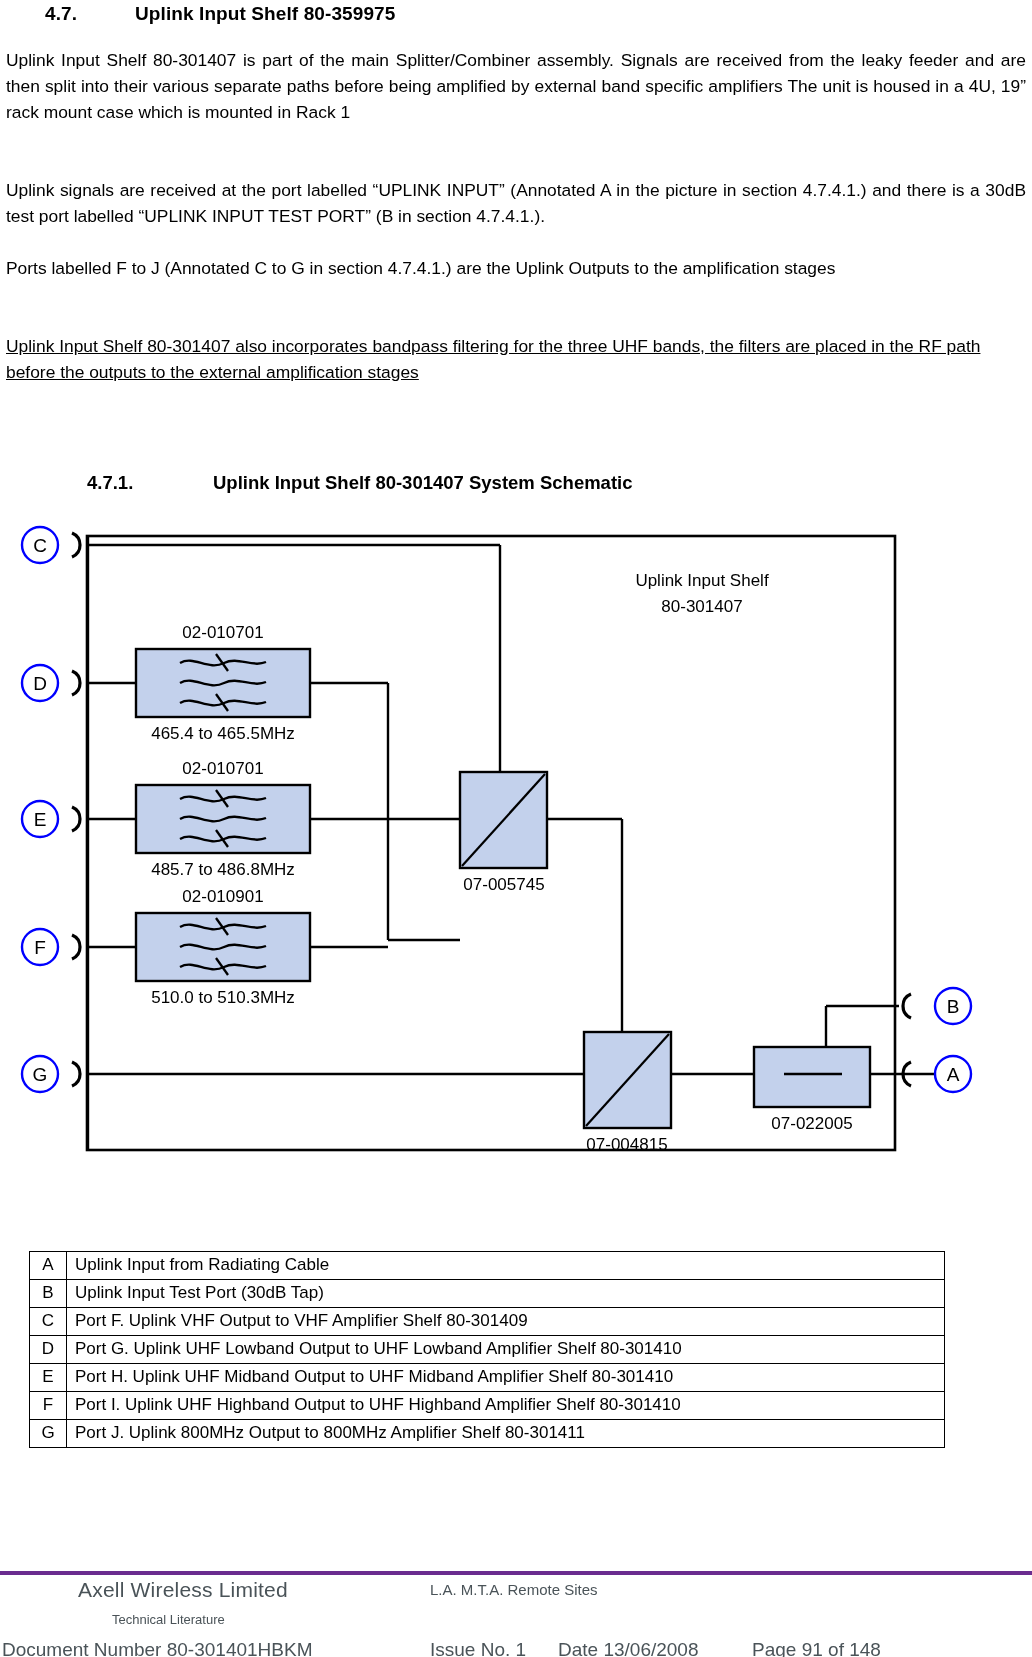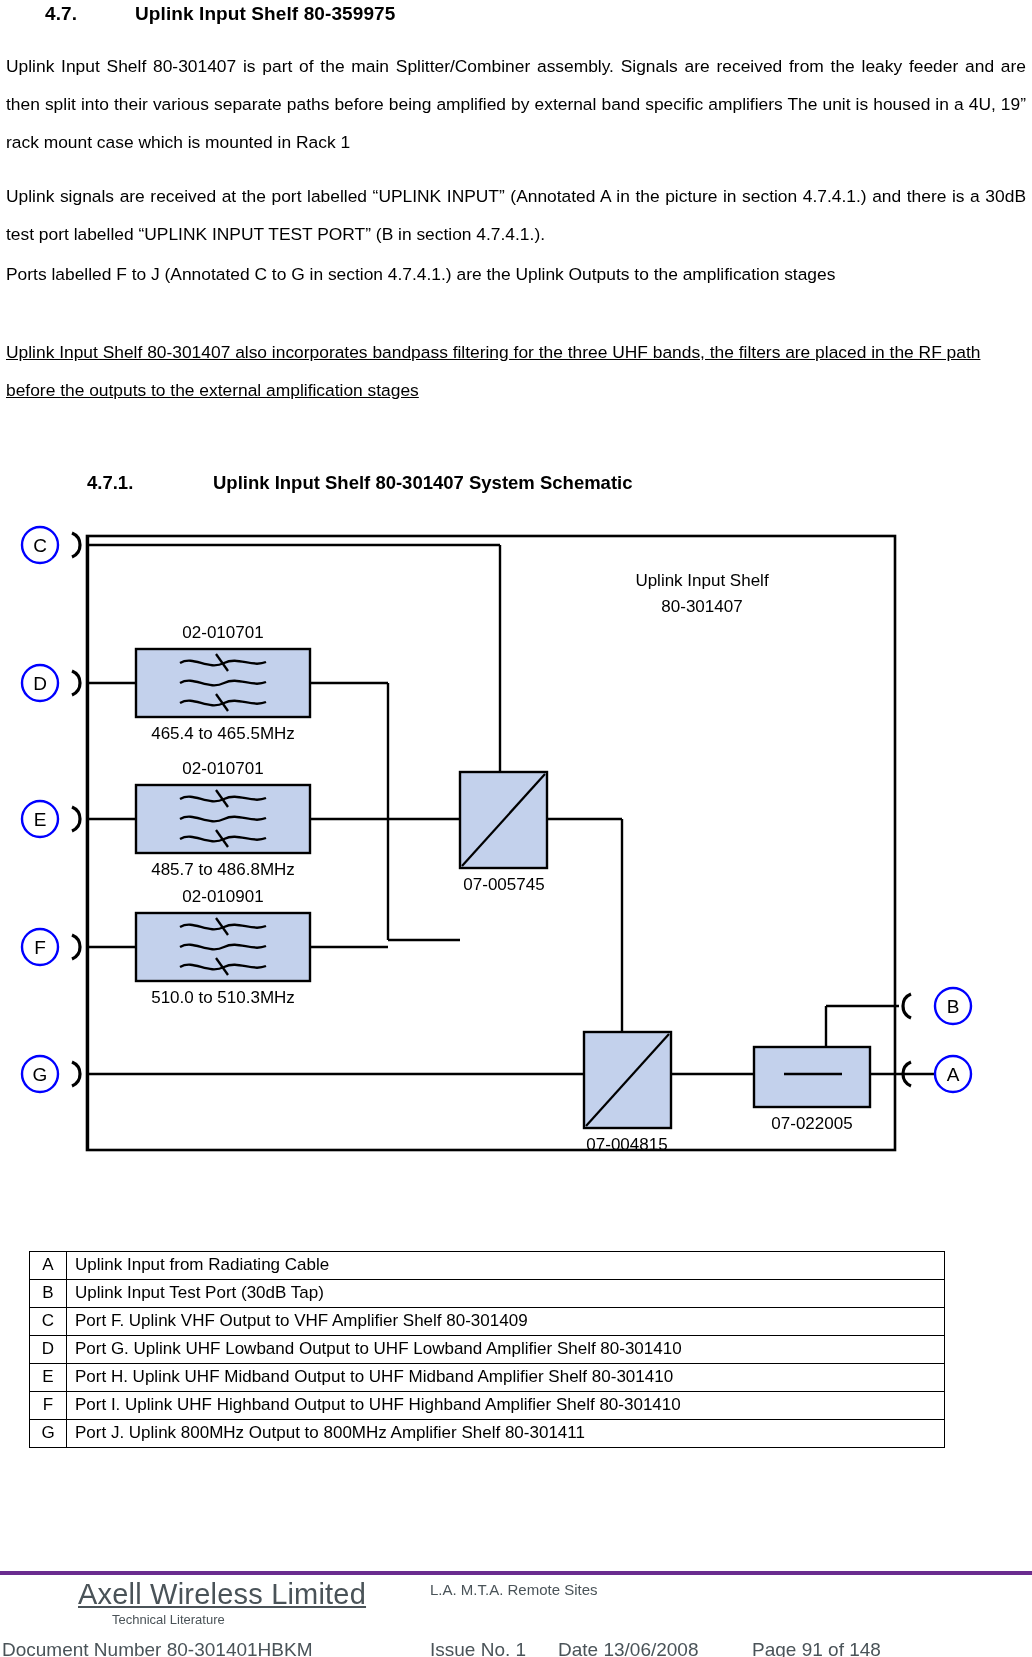--- a/index.html
+++ b/index.html
@@ -35,21 +35,21 @@
   }
   .h3-num  { left: 87px;  top: 472px; }
   .h3-text { left: 213px; top: 472px; }
 
   
   .para {
     position: absolute;
     left: 6px;
     width: 1020px;
     font-size: 17.4px;
-    line-height: 38px;
+    line-height: 26px;
     text-align: justify;
   }
   .para.nojust { text-align: left; }
   #p1 { top: 47px; }
   #p2 { top: 177px; }
   #p3 { top: 255px; }
   #p4 { top: 333px; text-decoration: underline; }
 
   
   #schematic {
@@ -95,23 +95,22 @@
     position: absolute;
     left: 0;
     top: 1578px;
     width: 1032px;
     color: #4a5358;
     font-size: 17px;
   }
   .f-row { position: absolute; white-space: pre; }
   #f-company {
     left: 78px; top: 0px;
-    font-size: 29px;
+    font-size: 21px;
     letter-spacing: 0.2px;
-    text-decoration: underline;
   }
   #f-sub      { left: 112px; top: 34px; font-size: 13px; }
   #f-docnum   { left: 2px;   top: 61px; font-size: 19px; }
   #f-site     { left: 430px; top: 3px;  font-size: 15px; }
   #f-issue    { left: 430px; top: 61px; font-size: 19px; }
   #f-date     { left: 558px; top: 61px; font-size: 19px; }
   #f-page     { left: 752px; top: 61px; font-size: 19px; }
 
   .svg-label {
     font-family: "Liberation Sans", sans-serif;

